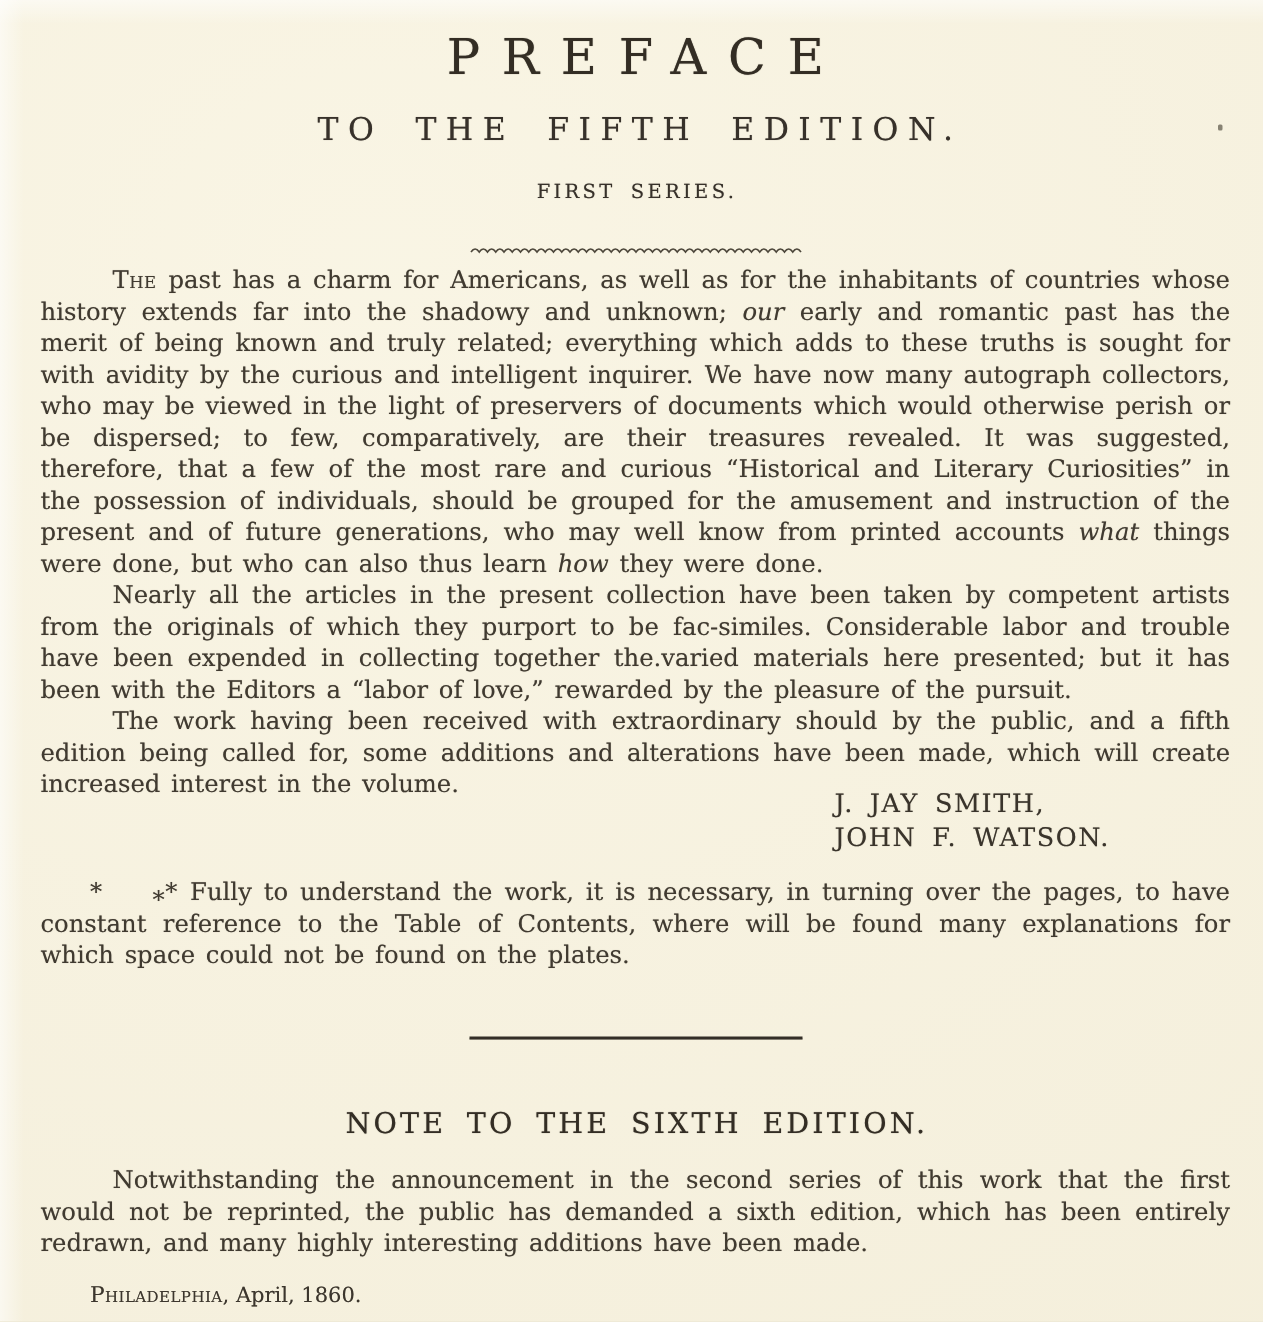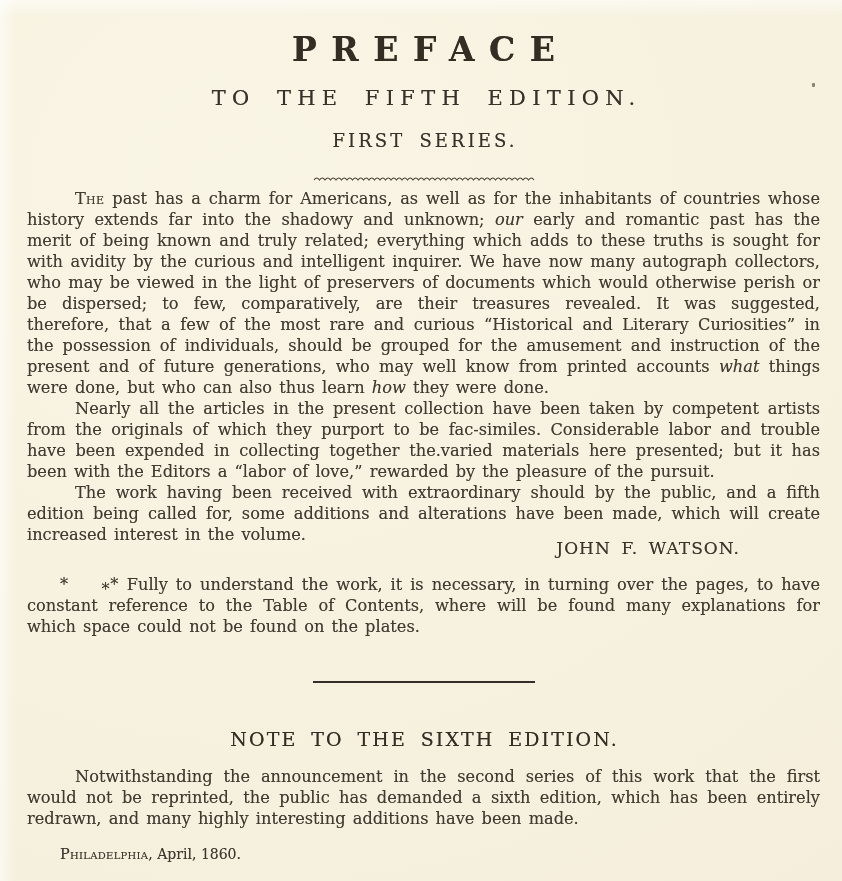--- a/index.html
+++ b/index.html
@@ -13,36 +13,36 @@
       linear-gradient(90deg, rgba(255,255,255,0.55), rgba(255,255,255,0) 16px),
       linear-gradient(180deg, rgba(255,255,255,0.55), rgba(255,255,255,0) 16px),
       radial-gradient(140% 120% at 30% 20%, rgba(255,252,238,0.35), rgba(238,231,207,0.25) 90%);
     color:#3e382e;
     font-family:"DejaVu Serif","Liberation Serif",serif;
     padding:0 22px 0 27px;
     overflow:hidden;
   }
   .page *{box-sizing:border-box;}
   h1{
-    margin:16px;padding-top:17px;
-    font-size:33px;line-height:34px;font-weight:bold;
+    margin:4px;padding-top:17px;
+    font-size:33px;line-height:34px;font-weight:normal;
     text-align:center;color:#332d24;
     letter-spacing:0.44em;text-indent:0.44em;
     text-shadow:0 0 0.6px rgba(51,45,36,0.65);
   }
   .subtitle{
     margin-top:21px;
     font-size:21px;line-height:20px;
     text-align:center;color:#37312a;
     letter-spacing:0.3em;word-spacing:0.4em;text-indent:0.3em;
     text-shadow:0 0 0.5px rgba(55,49,42,0.6);
   }
   .series{
     margin-top:24px;
-    font-size:18px;line-height:18px;
+    font-size:13px;line-height:18px;
     text-align:center;color:#37312a;
     letter-spacing:0.17em;word-spacing:0.3em;text-indent:0.17em;
     text-shadow:0 0 0.5px rgba(55,49,42,0.55);
   }
   .squiggle{margin-top:24px;height:10px;text-align:center;line-height:0;}
   .body{
     margin:0;
     font-size:16.2px;line-height:21px;
     text-align:justify;
     word-spacing:2px;
@@ -112,20 +112,21 @@
 
   <main>
 
     <p class="body first indent1"><span class="sc">The</span><span> past has a charm for Americans, as well as for the inhabitants of countries whose history extends far into the shadowy and unknown; </span><i>our</i><span> early and romantic past has the merit of being known and truly related; everything which adds to these truths is sought for with avidity by the curious and intelligent inquirer. We have now many autograph collectors, who may be viewed in the light of preservers of documents which would otherwise perish or be dispersed; to few, comparatively, are their treasures revealed. It was suggested, therefore, that a few of the most rare and curious “Historical and Literary Curiosities” in the possession of individuals, should be grouped for the amusement and instruction of the present and of future generations, who may well know from printed accounts </span><i>what</i><span> things were done, but who can also thus learn </span><i>how</i><span> they were done.</span></p>
 
     <p class="body indent1">Nearly all the articles in the present collection have been taken by competent artists from the originals of which they purport to be fac-similes. Considerable labor and trouble have been expended in collecting together the.varied materials here presented; but it has been with the Editors a “labor of love,” rewarded by the pleasure of the pursuit.</p>
 
     <p class="body indent1">The work having been received with extraordinary should by the public, and a fifth edition being called for, some additions and alterations have been made, which will create increased interest in the volume.</p>
 
     <div class="sigwrap">
+      <div class="sig">J. JAY SMITH,</div>
       <div class="sig">JOHN F. WATSON.</div>
     </div>
 
     <p class="body note"><span class="asterism"><span>*</span><span class="low">*</span><span>*</span></span><span> Fully to understand the work, it is necessary, in turning over the pages, to have constant reference to the Table of Contents, where will be found many explanations for which space could not be found on the plates.</span></p>
 
     <div class="divider"></div>
 
     <h2>NOTE TO THE SIXTH EDITION.</h2>
 
     <p class="body sixth indent1">Notwithstanding the announcement in the second series of this work that the first would not be reprinted, the public has demanded a sixth edition, which has been entirely redrawn, and many highly interesting additions have been made.</p>

